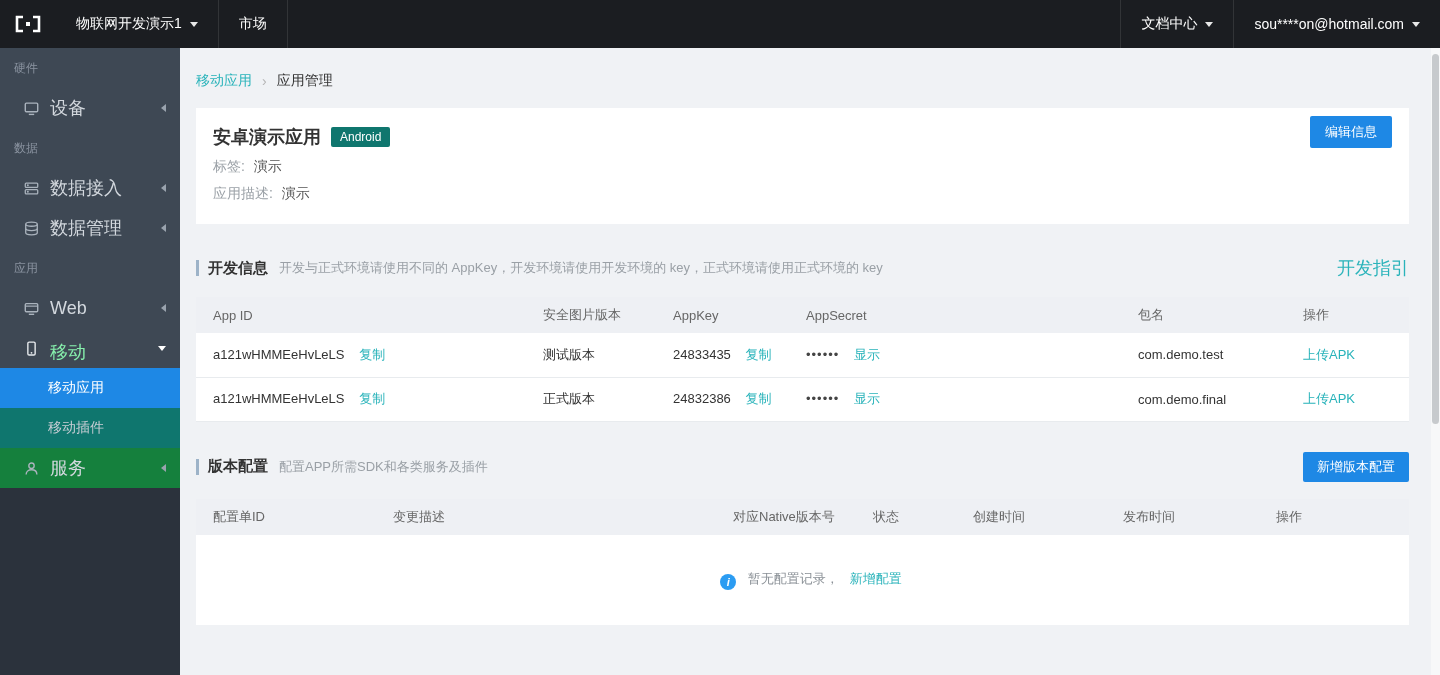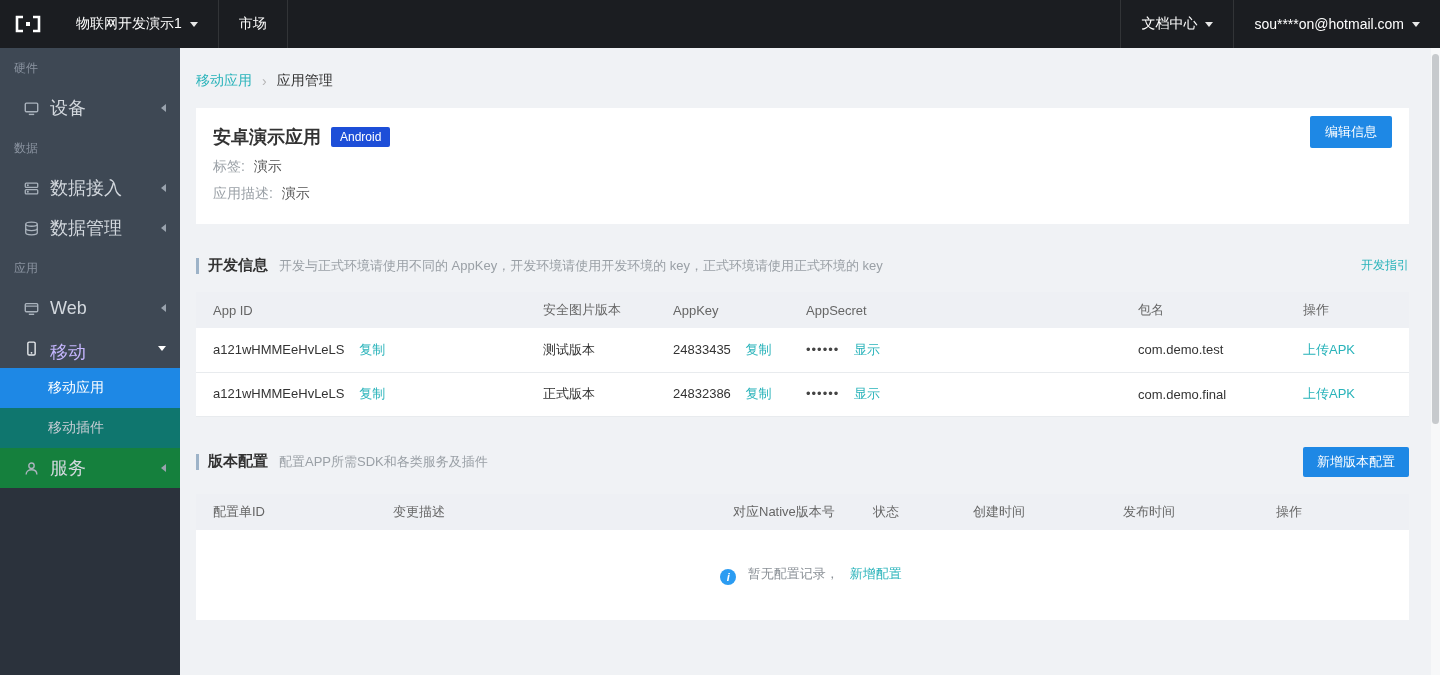--- a/index.html
+++ b/index.html
@@ -32,33 +32,33 @@
   
   .main { flex:1; padding:0 31px 0 16px; overflow:hidden; }
   .breadcrumb { margin:24px 0 18px; font-size:14px; display:flex; align-items:center; gap:10px; }
   .bc-link { color:#29b3ba; cursor:pointer; text-decoration:none; }
   .bc-sep { color:#b5b5b5; font-size:14px; }
   .bc-cur { color:#333; }
 
   .app-card { background:#fff; height:116px; padding:17px; position:relative; }
   .app-title-row { display:flex; align-items:center; gap:10px; }
   .app-title { font-size:18px; font-weight:bold; color:#333; }
-  .badge { background:#1d4ed8; color:#fff; font-size:12px; padding:3px 9px; border-radius:2px; }
+  .badge { background:#0f766e; color:#fff; font-size:12px; padding:3px 9px; border-radius:2px; }
   .meta-row { margin-top:9px; font-size:14px; color:#9aa0a6; }
   .meta-row .val { color:#555; margin-left:5px; }
   .btn { background:#1e88e5; color:#fff; border:none; font-size:13px; border-radius:2px; cursor:pointer; font-family:inherit; }
   .edit-btn { position:absolute; top:8px; right:17px; width:82px; height:32px; }
 
   .section-header { display:flex; align-items:center; margin-top:32px; }
   .accent-bar { width:3px; height:16px; background:#9db3c8; margin-right:9px; flex-shrink:0; }
   .sec-title { font-size:15px; font-weight:bold; color:#333; }
   .sec-sub { font-size:13px; color:#9aa0a6; margin-left:11px; }
   .sec-right { margin-left:auto; }
   .link { color:#29b3ba; cursor:pointer; text-decoration:none; font-size:13px; }
-  .guide-link { font-size:12px; }
+  .guide-link { font-size:18px; }
   .add-btn { width:106px; height:30px; }
 
   table { width:100%; border-collapse:collapse; background:#fff; margin-top:17px; font-size:13px; table-layout:fixed; }
   thead th { background:#eef0f4; color:#666; font-weight:normal; text-align:left; height:36px; padding-left:17px; white-space:nowrap; overflow:hidden; }
   tbody td { height:44px; padding-left:17px; color:#333; border-bottom:1px solid #e8ebee; background:#fff; white-space:nowrap; overflow:hidden; }
   td .link { margin-left:11px; }
   .dots { letter-spacing:1px; color:#444; }
 
   .empty-cell { text-align:center; height:90px; color:#8a9096; font-size:13px; }
   .info-icon { display:inline-block; width:16px; height:16px; border-radius:50%; background:#2b9cf2; color:#fff; font-size:11px; line-height:16px; text-align:center; font-style:italic; font-weight:bold; margin-right:8px; vertical-align:-3px; }
@@ -155,21 +155,21 @@
       <span class="chev-left"></span>
     </div>
 
     <div class="side-item">
       <span class="ic">
         <svg width="15" height="15" viewBox="0 0 14 14">
             <rect x="3.6" y="1" width="6.8" height="12" rx="1.2" fill="none" stroke="#e8ebee" stroke-width="1.3"></rect>
             <circle cx="7" cy="11" r="0.85" fill="#e8ebee"></circle>
           </svg>
       </span>
-      <span style="color:#c4b5fd;margin-top:8px;">移动</span>
+      <span style="color:#86efac;margin-top:8px;">移动</span>
       <span class="chev-down"></span>
     </div>
 
     <div class="sub-item active">移动应用</div>
     <div class="sub-item">移动插件</div>
 
     <div class="side-item" style="background:#15803d;">
       <span class="ic">
         <svg width="15" height="15" viewBox="0 0 14 14">
             <circle cx="7" cy="4.4" r="2.5" fill="none" stroke="#aab3bd" stroke-width="1.3"></circle>

